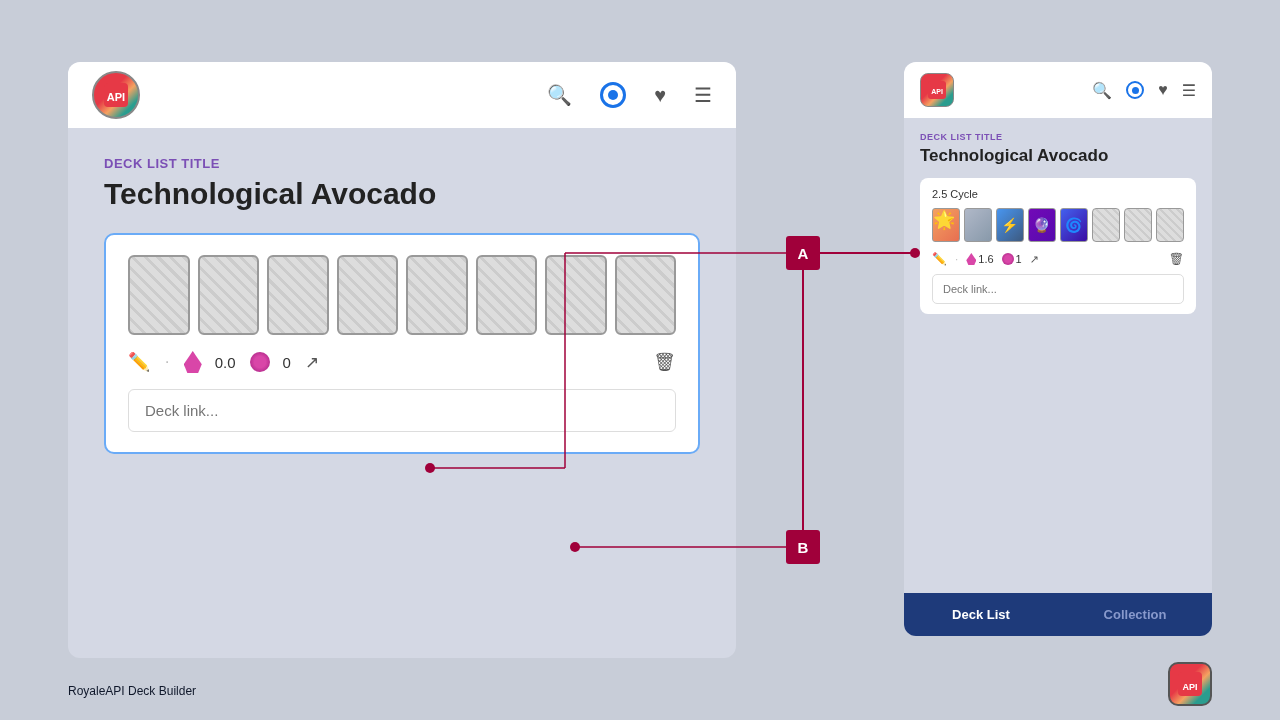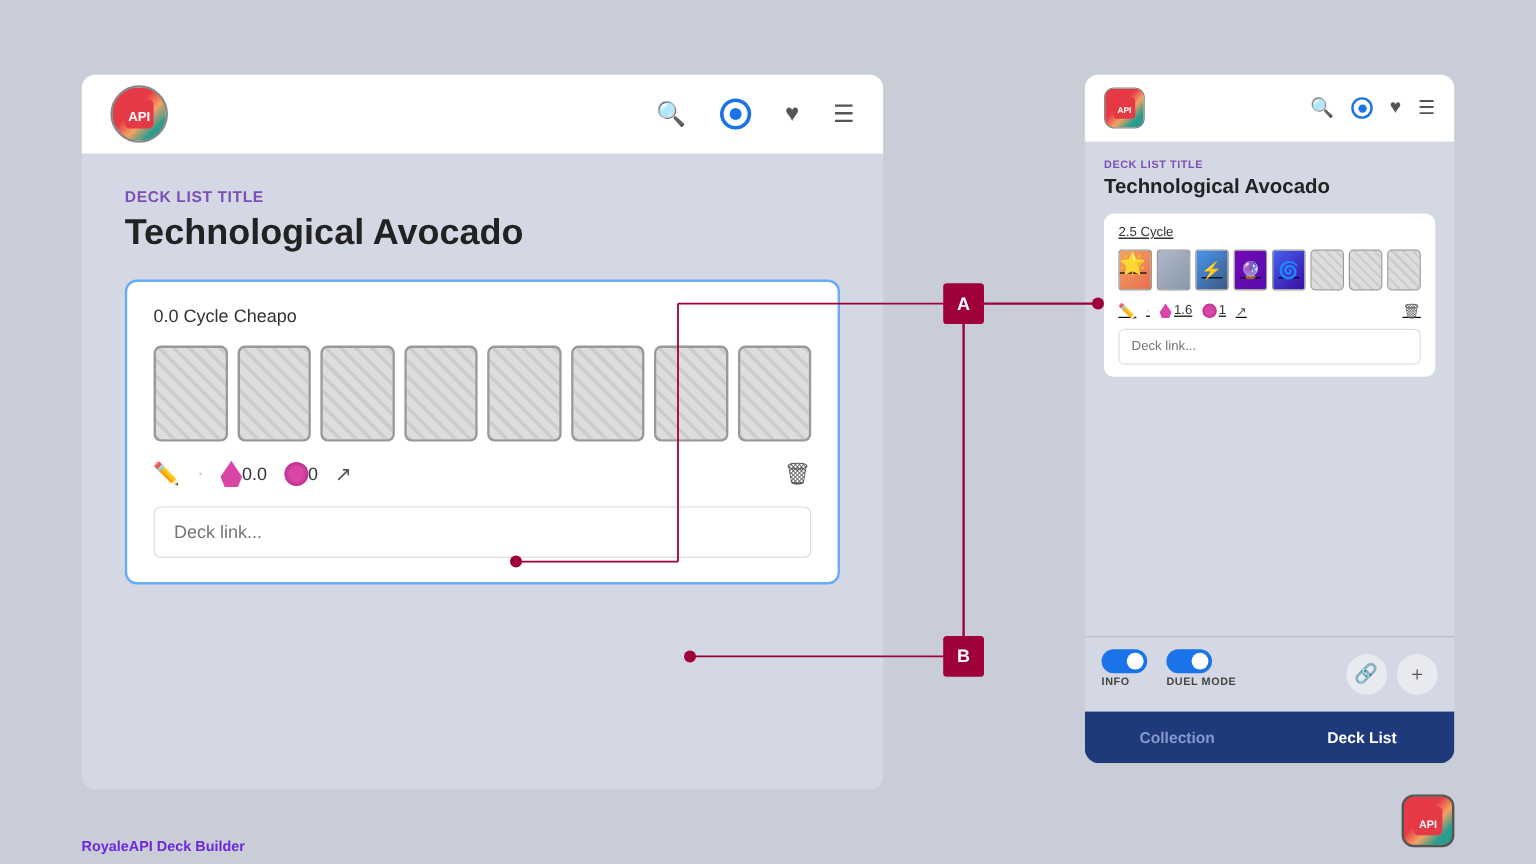--- a/index.html
+++ b/index.html
@@ -139,21 +139,21 @@
 
     .action-icon {
       font-size: 18px;
       color: #555;
       cursor: pointer;
     }
 
     .stat-item {
       display: flex;
       align-items: center;
-      gap: 0;
+      gap: 13px;
       font-size: 15px;
       color: #333;
     }
 
     .drop-icon {
       width: 18px;
       height: 22px;
       background: radial-gradient(ellipse at 50% 70%, #d946a8 60%, #9c1a7a 100%);
       clip-path: polygon(50% 0%, 100% 60%, 80% 100%, 20% 100%, 0% 60%);
       display: inline-block;
@@ -277,21 +277,20 @@
       color: #222;
       margin-bottom: 12px;
     }
 
     
     .mini-deck-card {
       background: white;
       border-radius: 8px;
       padding: 10px 12px;
       margin-bottom: 10px;
-      text-decoration: underline;
     }
 
     .mini-cycle-label {
       font-size: 11px;
       color: #333;
       margin-bottom: 8px;
     }
 
     .mini-card-slots {
       display: flex;
@@ -486,25 +485,24 @@
       display: flex;
       align-items: center;
       justify-content: center;
       border-radius: 3px;
       z-index: 10;
     }
 
     
     .footer-left {
       position: absolute;
-      bottom: 8px;
+      bottom: 22px;
       left: 68px;
       font-size: 12px;
-      color: #6d28d9;
-      font-weight: bold;
+      color: #0f172a;
     }
 
     .footer-right {
       position: absolute;
       bottom: 14px;
       right: 68px;
       width: 44px;
       height: 44px;
       border-radius: 10px;
       background: linear-gradient(135deg, #e63946 40%, #f4a261 60%, #2a9d8f 80%);
@@ -582,21 +580,20 @@
       <span class="header-icon">♥</span>
       <span class="header-icon">☰</span>
     </div>
   </div>
 
   <div class="left-content">
     <div class="deck-list-title-label">DECK LIST TITLE</div>
     <div class="deck-name-large">Technological Avocado</div>
 
     <div class="deck-card">
-      <div class="deck-cycle-label">0.0 Cycle Cheapo</div>
       <div class="card-slots">
         <div class="card-slot"></div>
         <div class="card-slot"></div>
         <div class="card-slot"></div>
         <div class="card-slot"></div>
         <div class="card-slot"></div>
         <div class="card-slot"></div>
         <div class="card-slot"></div>
         <div class="card-slot"></div>
       </div>
@@ -673,42 +670,24 @@
           <span class="mini-trophy"></span>
           <span>1</span>
         </div>
         <span style="font-size:11px;color:#555;cursor:pointer;">↗</span>
         <span class="mini-trash">🗑</span>
       </div>
       <input class="mini-link-input" type="text" placeholder="Deck link..." style="">
     </div>
   </div>
 
-  <div class="right-bottom">
-    <div style="display:flex;align-items:center;justify-content:space-between;">
-      <div class="toggle-row">
-        <div class="toggle-item">
-          <div class="toggle-switch"></div>
-          <span class="toggle-label">INFO</span>
-        </div>
-        <div class="toggle-item">
-          <div class="toggle-switch"></div>
-          <span class="toggle-label">DUEL MODE</span>
-        </div>
-      </div>
-      <div style="display:flex;gap:8px;">
-        <button class="circle-btn">🔗</button>
-        <button class="circle-btn circle-btn-plus">＋</button>
-      </div>
-    </div>
-  </div>
 
   <div class="right-tabs">
+    <div class="right-tab active">Deck List</div>
     <div class="right-tab">Collection</div>
-    <div class="right-tab active">Deck List</div>
   </div>
 </div>
 
 <div class="annotation-a">A</div>
 
 <div class="annotation-b">B</div>
 
 <svg class="lines-svg">
 
   <line x1="820" y1="253" x2="915" y2="253" stroke="#a0003a" stroke-width="2"></line>

